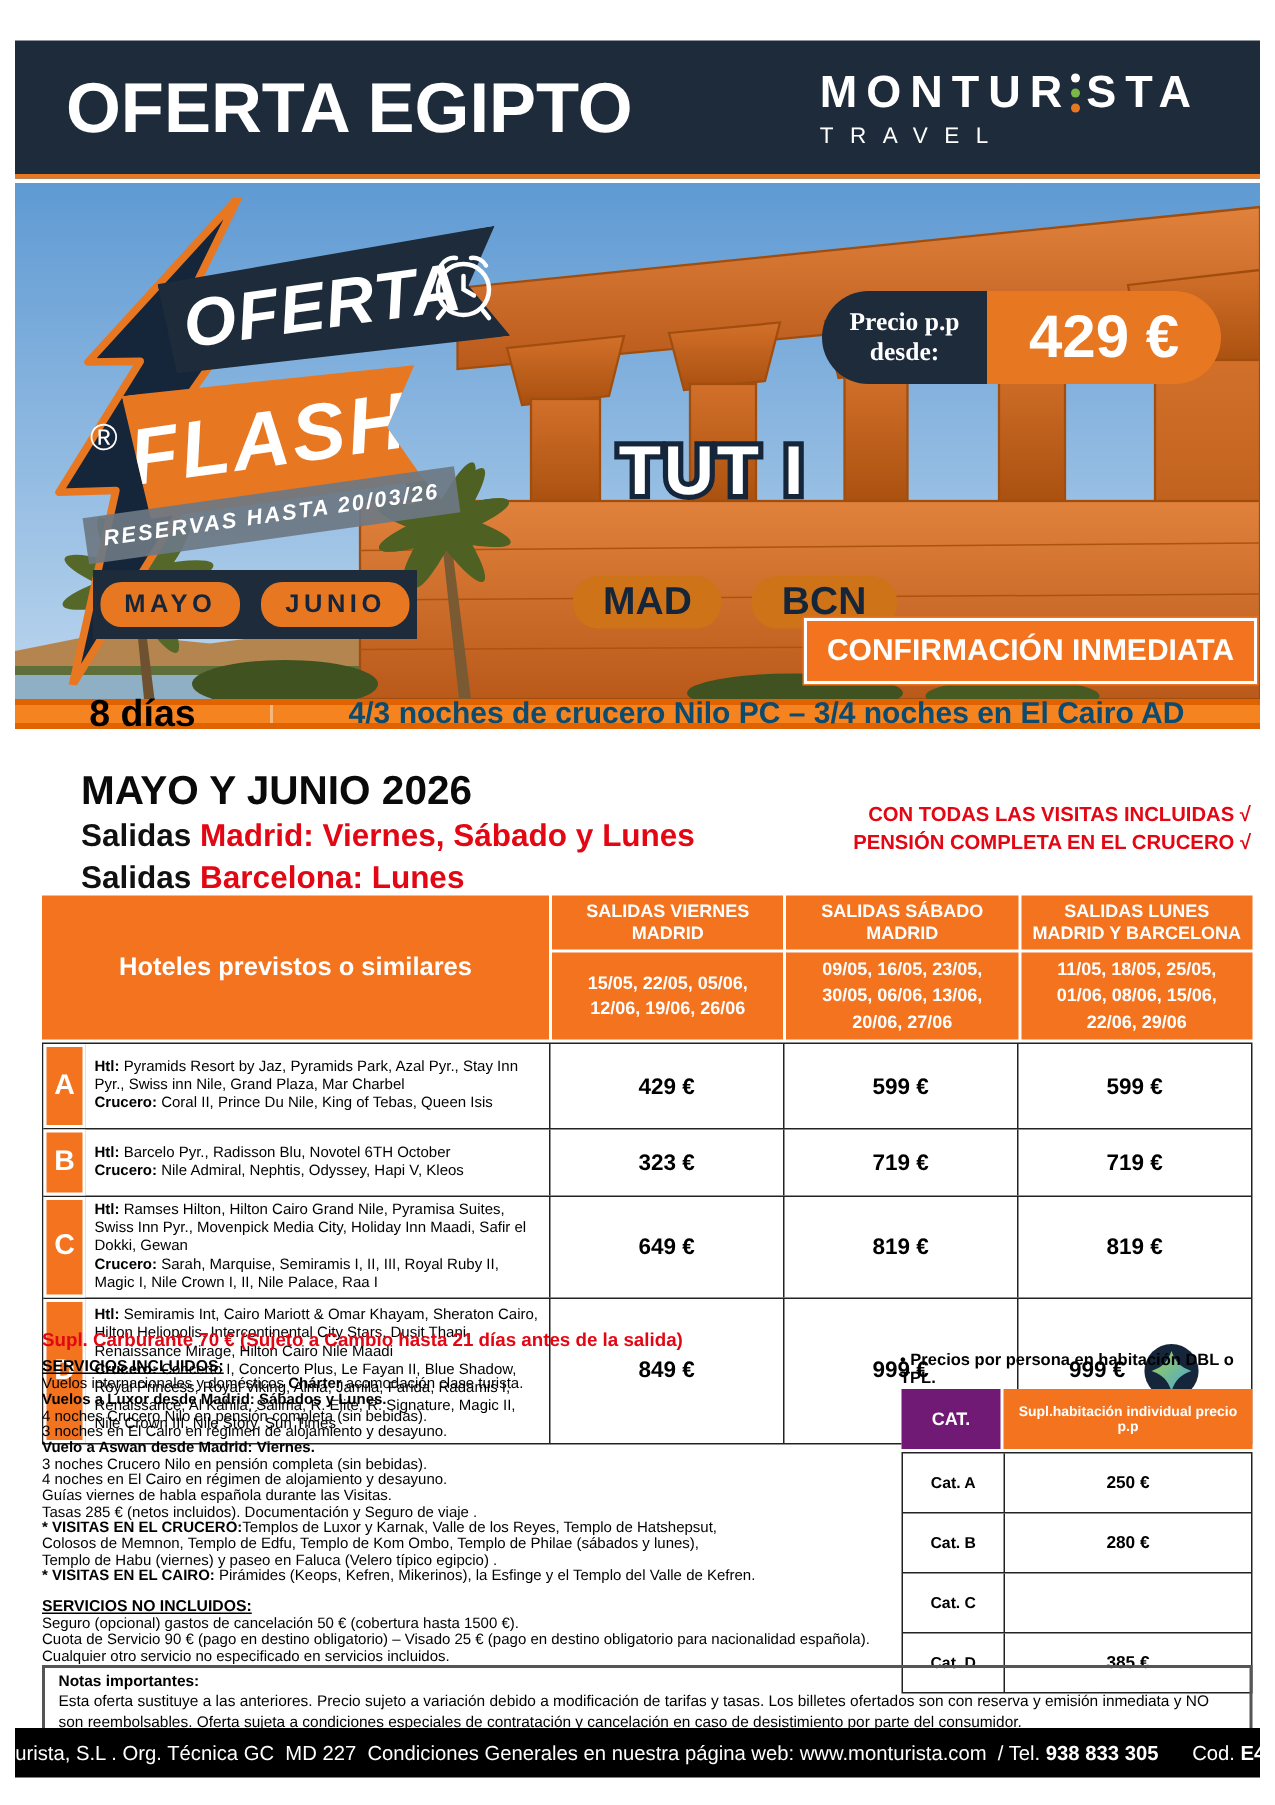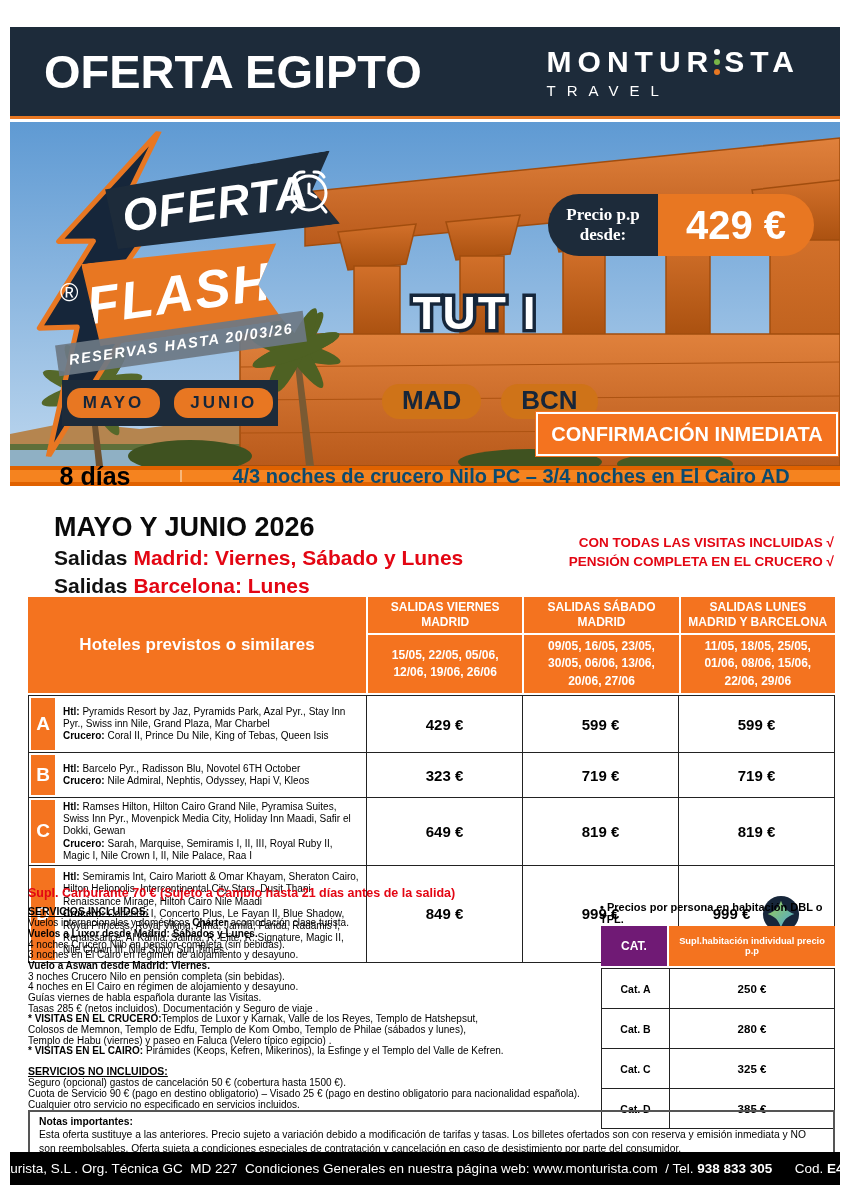--- a/index.html
+++ b/index.html
@@ -387,21 +387,20 @@
         <div class="cat-row">
           <div class="cat-c1">Cat. A</div>
           <div class="cat-c2">250 €</div>
         </div>
         <div class="cat-row">
           <div class="cat-c1">Cat. B</div>
           <div class="cat-c2">280 €</div>
         </div>
         <div class="cat-row">
           <div class="cat-c1">Cat. C</div>
-          <div class="cat-c2">325 €</div>
         </div>
         <div class="cat-row">
           <div class="cat-c1">Cat. D</div>
           <div class="cat-c2">385 €</div>
         </div>
       </div>
   </div>
 
   <div class="notas">
     <span class="notas-title">Notas importantes:</span><br>

